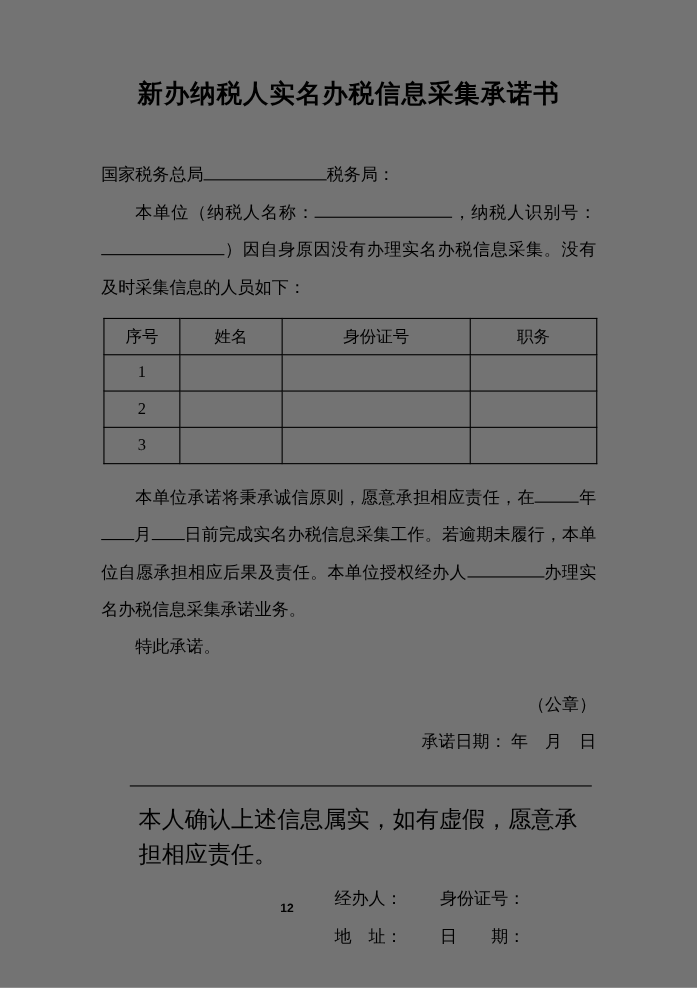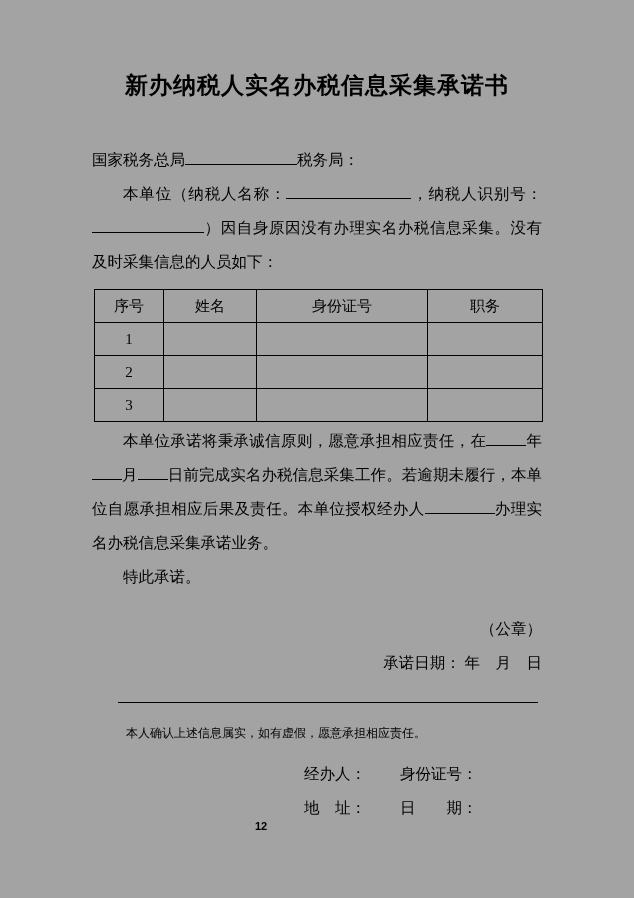--- a/index.html
+++ b/index.html
@@ -13,21 +13,21 @@
     font-family: "Liberation Serif", "DejaVu Serif", serif;
     color: #000000;
     position: relative;
     overflow: hidden;
   }
   .page {
     position: absolute;
     left: 0; top: 0;
     width: 634px;
     height: 898px;
-    background: #a3a3a3;
+    background: #737373;
   }
   .content {
     position: absolute;
     left: 92px;
     top: 70px;
     width: 450px;
   }
   .doc-title {
     font-family: "Liberation Sans", "DejaVu Sans", sans-serif;
     font-size: 23px;
@@ -54,21 +54,21 @@
   .bl-long { width: 112px; }
   .bl-med { width: 125px; }
   .bl-med2 { width: 112px; }
   .bl-short { width: 40px; }
   .bl-xshort { width: 30px; }
   .bl-mid { width: 70px; }
 
   table.persons {
     border-collapse: collapse;
     width: 444px;
-    margin: 10px 0 2px 2px;
+    margin: 10px 0 14px 2px;
     table-layout: fixed;
   }
   table.persons td, table.persons th {
     border: 1px solid #000;
     height: 32px;
     text-align: center;
     font-size: 15px;
     font-weight: normal;
     padding: 0;
   }
@@ -89,21 +89,21 @@
   .promise-date {
     margin-left: 248px;
   }
   .hr-sep {
     border: none;
     border-top: 1px solid #000;
     margin: 22px 0 14px 26px;
     width: 420px;
   }
   .confirm {
-    font-size: 12px;
+    font-size: 21px;
     line-height: 32px;
     margin: 0 0 0 34px;
   }
   .fields {
     margin: 8px 0 0 0;
     font-size: 15.5px;
     line-height: 34px;
   }
   .fields .row {
     margin-left: 212px;

